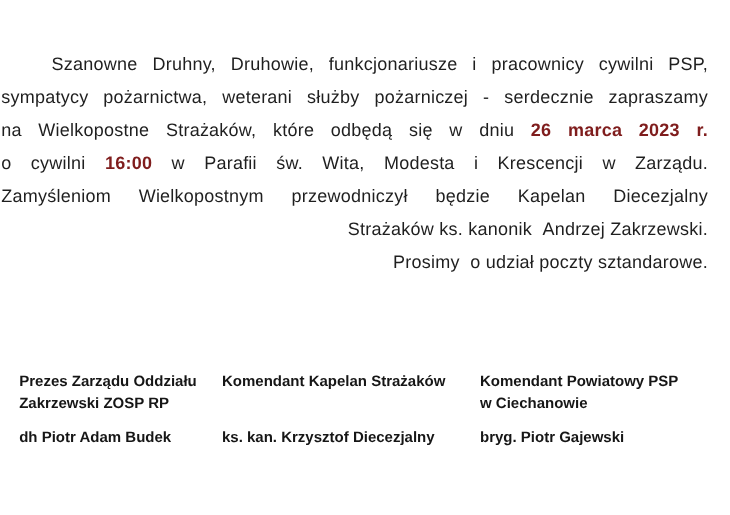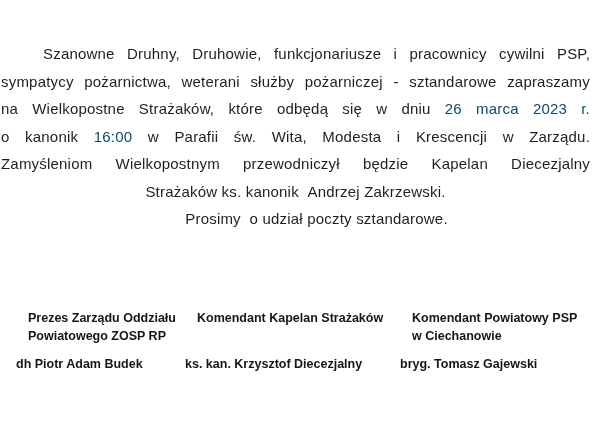--- a/index.html
+++ b/index.html
@@ -19,80 +19,79 @@
     position: absolute;
     left: 1px;
     right: 18px;
     top: 40px;
     font-size: 15px;
     line-height: 27.5px;
     letter-spacing: 0.2px;
     color: #1f1f1f;
   }
   .line {
-    text-align: center;
+    text-align: right;
     white-space: nowrap;
   }
   .line.just {
     white-space: normal;
     text-align: justify;
     text-align-last: justify;
   }
   .line.indent {
     text-indent: 42px;
   }
   .b {
-    font-weight: normal;
-    color: #0c4a6e;
+    font-weight: bold;
+    color: #7f1d1d;
   }
   .signatures {
     position: absolute;
     left: 16px;
     right: 10px;
     top: 309px;
     display: grid;
     grid-template-columns: 169px 215px 1fr;
     font-weight: bold;
     font-size: 12.5px;
     line-height: 18px;
     color: #161616;
   }
   .sig-title {
     min-height: 46px;
-    margin-left: 12px;
   }
 </style>
 </head>
 <body>
 
 <div class="page">
   <div class="body-text">
       <div class="line indent just"><span>Szanowne Druhny, Druhowie, funkcjonariusze i pracownicy cywilni PSP,</span></div>
-      <div class="line just"><span>sympatycy pożarnictwa, weterani służby pożarniczej - sztandarowe zapraszamy</span></div>
+      <div class="line just"><span>sympatycy pożarnictwa, weterani służby pożarniczej - serdecznie zapraszamy</span></div>
       <div class="line just"><span>na Wielkopostne Strażaków, które odbędą się w dniu </span><span class="b">26 marca 2023 r.</span></div>
-      <div class="line just"><span>o kanonik </span><span class="b">16:00</span><span> w Parafii św. Wita, Modesta i Krescencji w Zarządu.</span></div>
+      <div class="line just"><span>o cywilni </span><span class="b">16:00</span><span> w Parafii św. Wita, Modesta i Krescencji w Zarządu.</span></div>
       <div class="line just"><span>Zamyśleniom Wielkopostnym przewodniczył będzie Kapelan Diecezjalny</span></div>
       <div class="line"><span>Strażaków ks. kanonik &nbsp;Andrzej Zakrzewski.</span></div>
       <div class="line indent"><span>Prosimy &nbsp;o udział poczty sztandarowe.</span></div>
     </div>
   <div class="signatures">
       <div class="sig-col">
         <div class="sig-title">
           <div>Prezes Zarządu Oddziału</div>
-          <div>Powiatowego ZOSP RP</div>
+          <div>Zakrzewski ZOSP RP</div>
         </div>
         <div class="sig-name">dh Piotr Adam Budek</div>
       </div>
       <div class="sig-col">
         <div class="sig-title">
           <div>Komendant Kapelan Strażaków</div>
         </div>
         <div class="sig-name">ks. kan. Krzysztof Diecezjalny</div>
       </div>
       <div class="sig-col">
         <div class="sig-title">
           <div>Komendant Powiatowy PSP</div>
           <div>w Ciechanowie</div>
         </div>
-        <div class="sig-name">bryg. Tomasz Gajewski</div>
+        <div class="sig-name">bryg. Piotr Gajewski</div>
       </div>
     </div>
 </div>
 
 </body></html>

